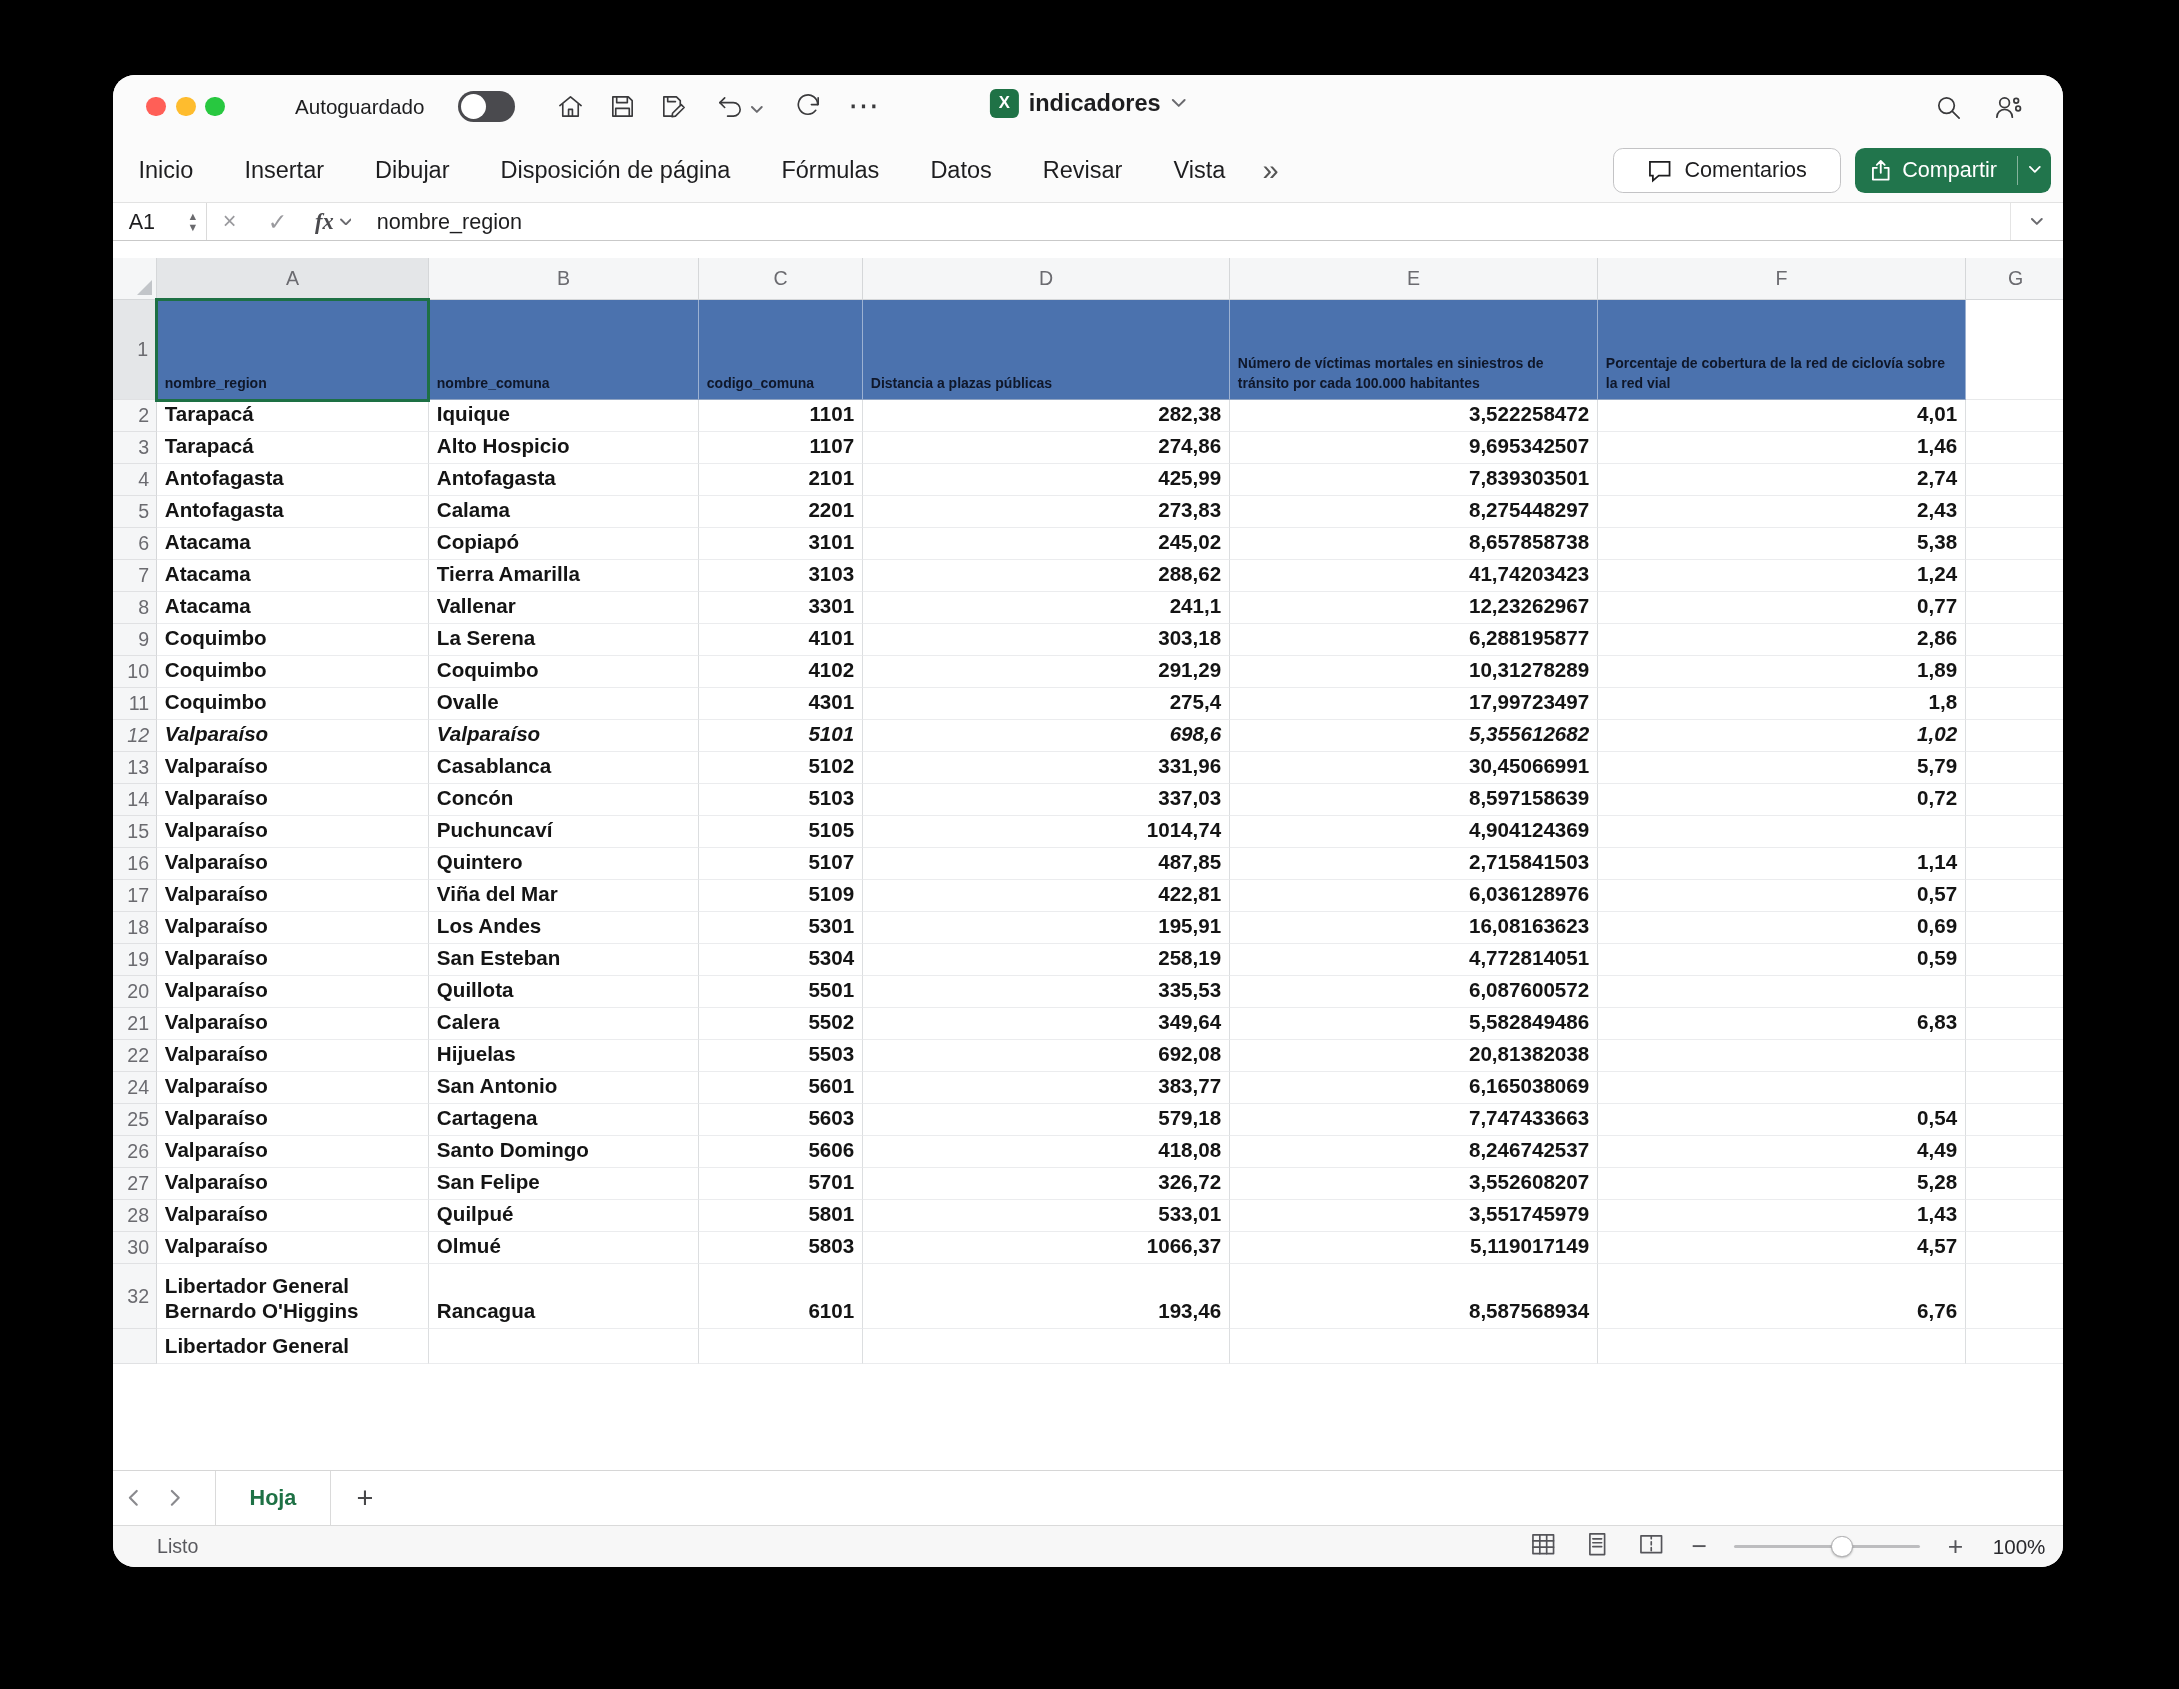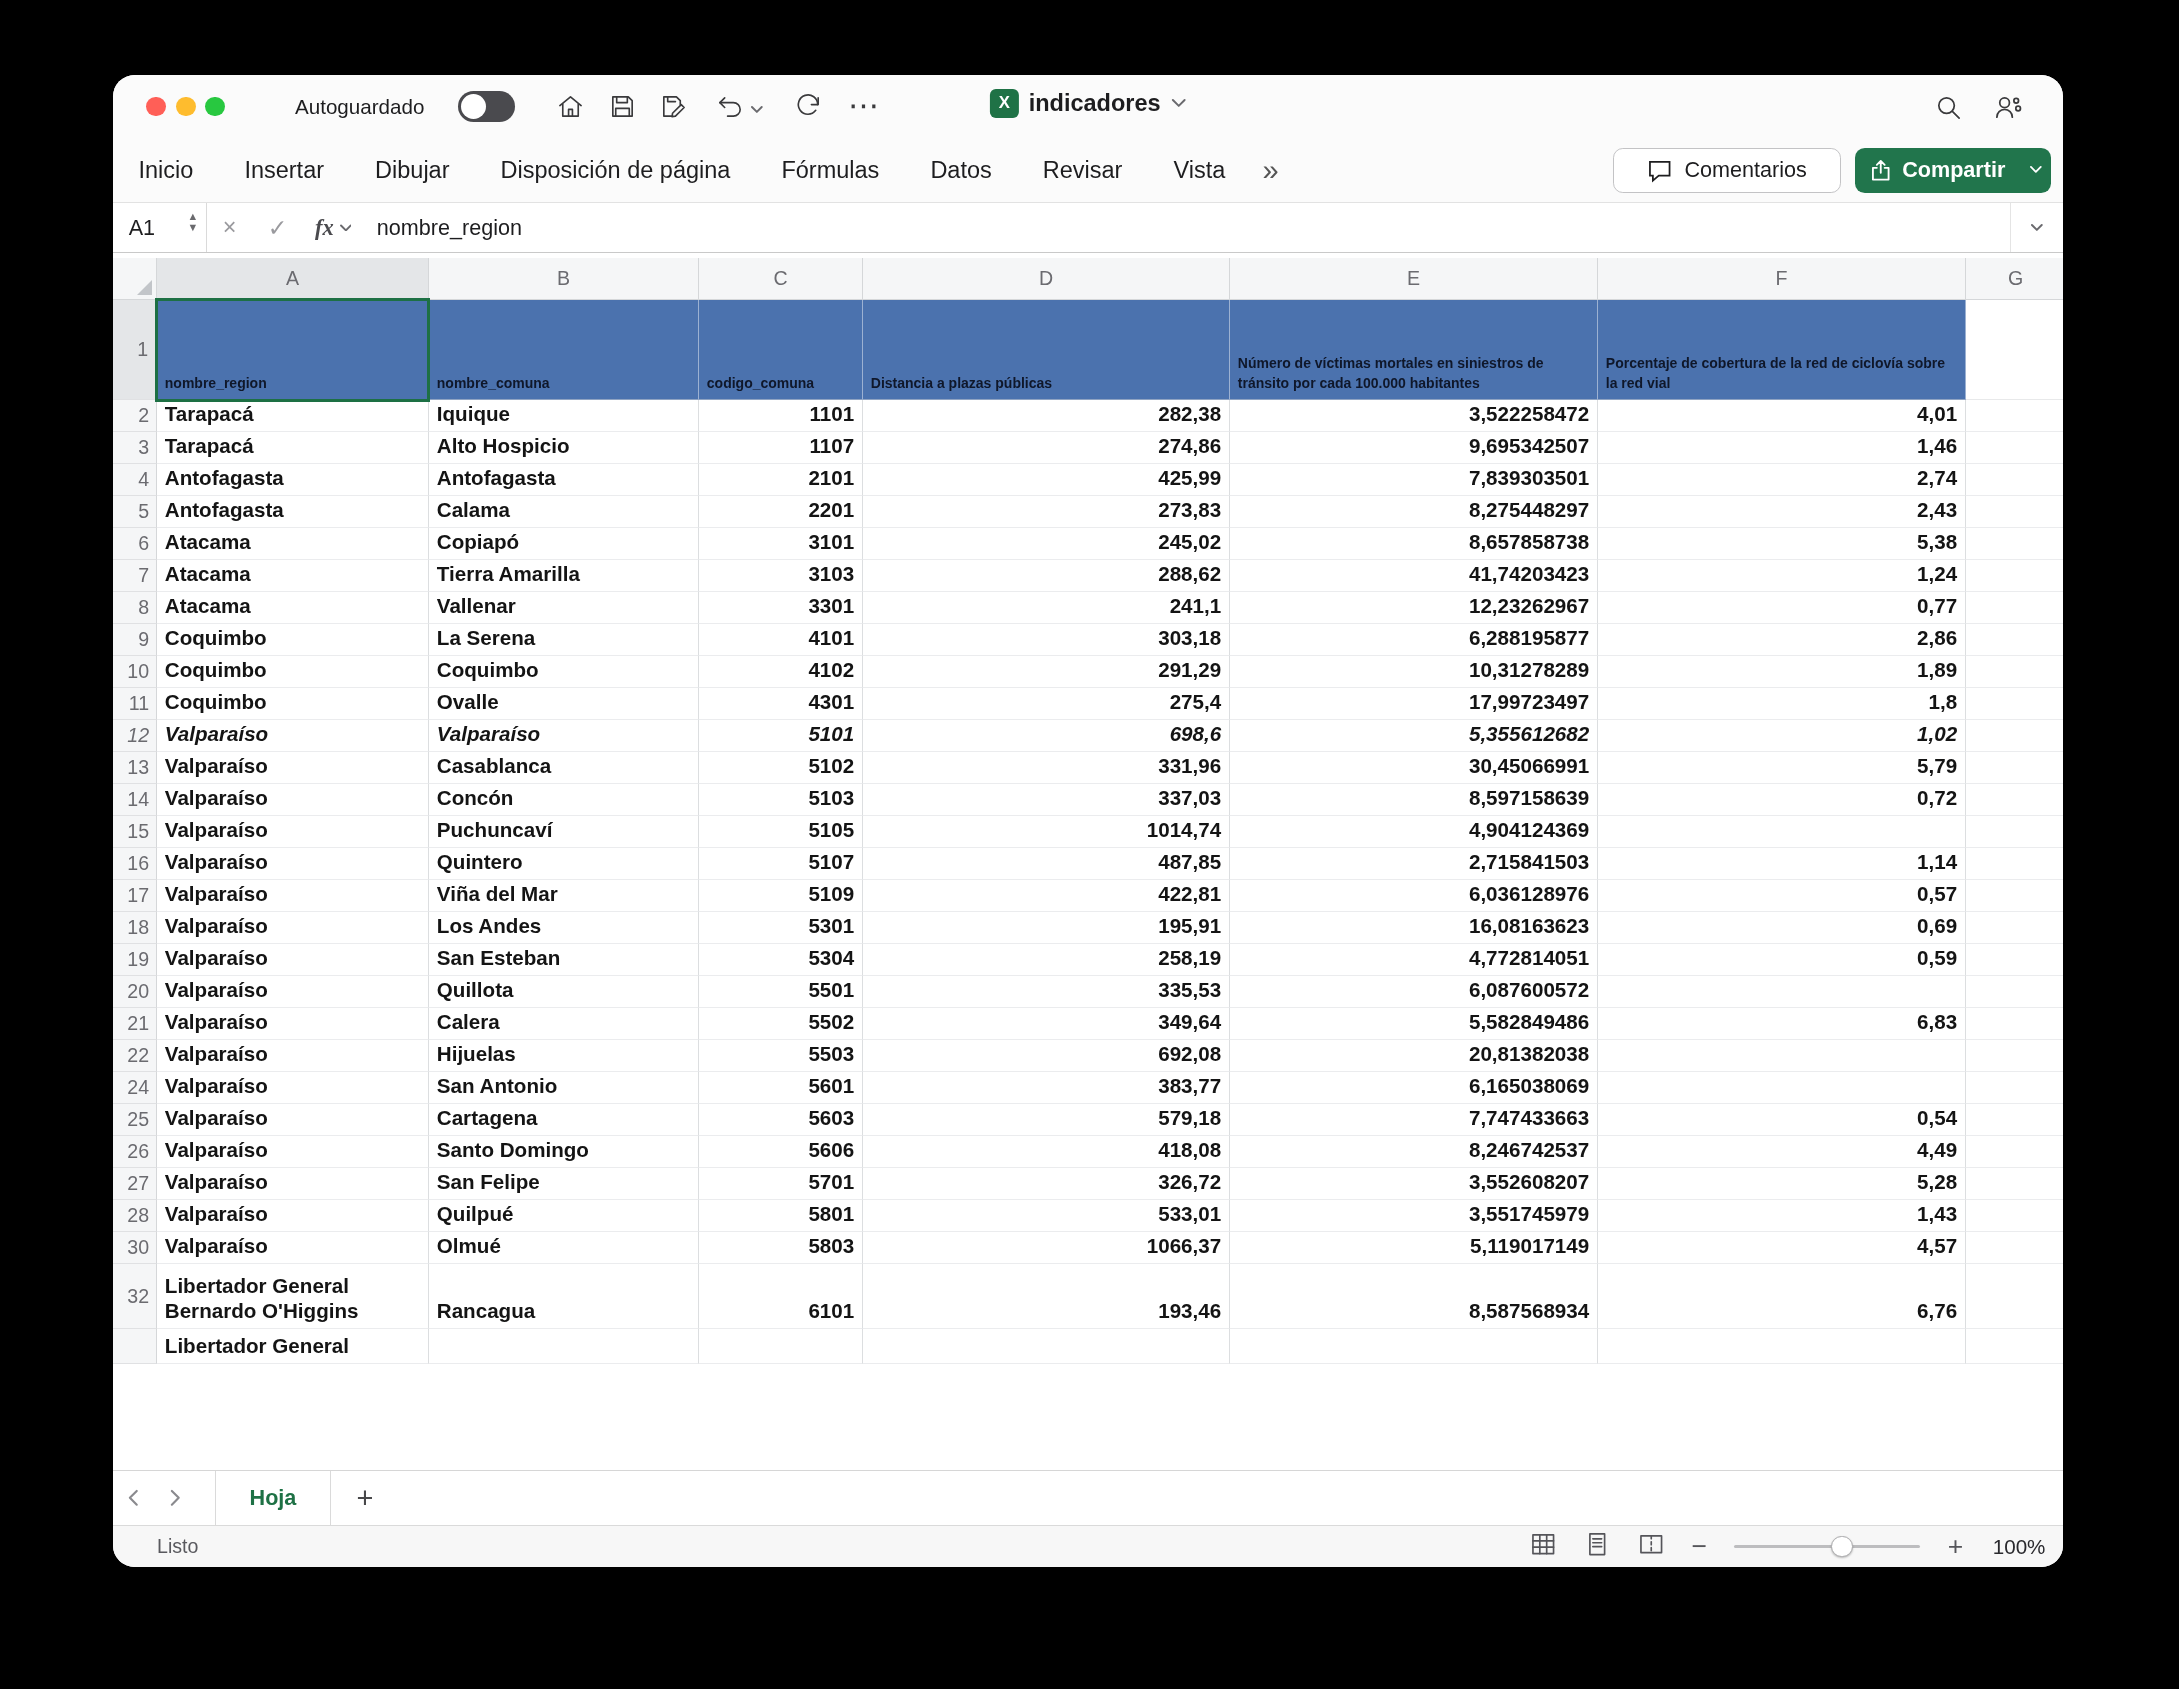--- a/index.html
+++ b/index.html
@@ -33,28 +33,28 @@
   
   .ribbon { position:absolute; top:63px; left:0; right:0; height:65px; background:#fbfbfb; }
   .ribbon-tabs { position:absolute; left:25.5px; top:0; height:65px; display:flex; align-items:center; gap:51px; }
   .rtab { font-size:23.5px; font-weight:500; color:#1d1d1f; white-space:nowrap; }
   .more-tabs { font-size:29px; color:#555; margin-left:-13.7px; }
   .btn-comments { position:absolute; right:222px; top:9.8px; width:228px; height:45px; border:1.5px solid #c3c3c5;
                   border-radius:9.8px; background:#fff; display:flex; align-items:center; justify-content:center; gap:11.8px;
                   font-size:21.6px; color:#1d1d1f; }
   .btn-comments svg { width:25.5px; height:25.5px; stroke:#1d1d1f; fill:none; stroke-width:1.8; }
   .btn-share { position:absolute; right:11.8px; top:9.8px; width:196px; height:45px; border-radius:9.8px; background:#21754c;
-               display:flex; align-items:center; color:#fff; font-size:21.6px; font-weight:700; }
+               display:flex; align-items:center; color:#fff; font-size:21.6px; font-weight:400; }
   .btn-share svg { stroke:#fff; fill:none; stroke-width:1.9; stroke-linecap:round; stroke-linejoin:round; }
   .btn-share .sh-main { display:flex; align-items:center; gap:9.8px; padding:0 13.7px; flex:1; }
   .btn-share .divider { width:1px; height:29px; background:rgba(255,255,255,.45); }
   .btn-share .sh-chev { padding:0 9.8px; display:flex; align-items:center; }
 
   
-  .formulabar { position:absolute; top:127px; left:0; right:0; height:51px; background:#fff;
+  .formulabar { position:absolute; top:127px; left:0; right:0; height:39px; background:#fff;
                 border-top:1px solid #e2e2e2; border-bottom:1px solid #c9c9c9; display:flex; align-items:center; }
   .namebox { position:relative; width:94px; height:100%; border-right:1px solid #dadada;
              display:flex; align-items:center; padding-left:15.7px; font-size:21.6px; color:#1d1d1f; }
   .steppers { position:absolute; right:7.8px; top:7.8px; display:flex; flex-direction:column; line-height:10.8px;
               font-size:10.8px; color:#6a6a6e; }
   .fb-ico { font-size:23.5px; color:#9a9a9e; padding:0 15.7px; }
   .fb-fx { font-size:22.5px; font-style:italic; font-weight:700; color:#4a4a4e; padding:0 3.9px 0 11.8px; font-family:"Liberation Serif", serif; }
   .fb-chev { padding:0 7.8px 0 2px; display:flex; align-items:center; }
   .fb-value { font-size:21.6px; color:#1d1d1f; padding-left:17.6px; }
   .fb-right { position:absolute; right:0; top:0; height:100%; width:53px; border-left:1px solid #e4e4e4;

